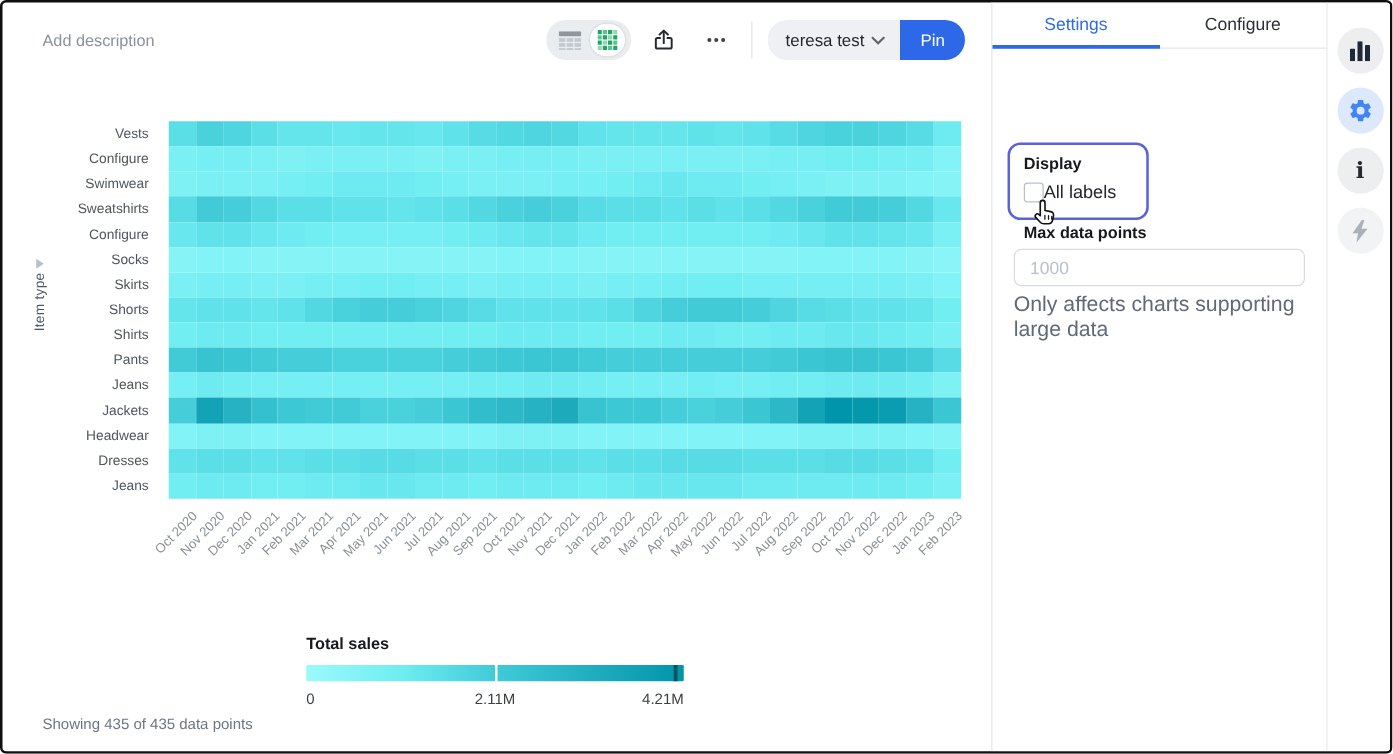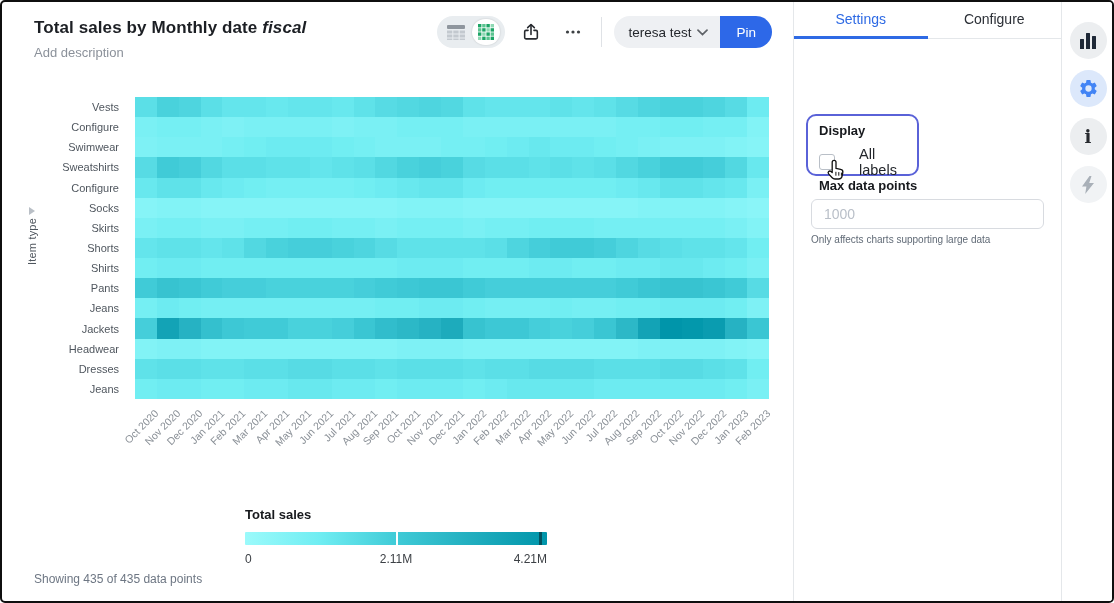--- a/index.html
+++ b/index.html
@@ -52,45 +52,44 @@
   .panel { width:268px; flex:none; border-left:1px solid #e4e7ea; position:relative; background:#fff; }
   .panel-head { display:flex; align-items:center; justify-content:space-between; padding:14px 16px 10px 35px; }
   .panel-title { font-size:17px; font-weight:600; color:#17191d; }
   .closebtn { width:26px; height:26px; border-radius:13px; background:#eef0f2; display:flex; align-items:center; justify-content:center; cursor:pointer; border:none; }
   .tabs { display:flex; height:33px; border-bottom:1px solid #e4e7ea; margin-top:4px; }
   .tab { flex:1; text-align:center; font-size:14px; color:#2b2f36; cursor:pointer; position:relative; line-height:26px; }
   .tab.active { color:#2e6ae4; }
   .tab.active::after { content:""; position:absolute; left:0; right:0; bottom:-1px; height:3px; background:#2e6ae4; }
   .display-box { position:absolute; left:12px; top:112px; width:113px; height:62px; border:2px solid #5a62d8; border-radius:10px; padding:7px 0 0 11px; background:#fff; }
   .display-title { font-size:13px; font-weight:bold; color:#17191d; }
-  .cbrow { display:flex; align-items:center; gap:24px; margin-top:8px; cursor:pointer; }
+  .cbrow { display:flex; align-items:center; gap:0; margin-top:8px; cursor:pointer; }
   .cbox { width:16px; height:16px; border:1.5px solid #b9bfc7; border-radius:3px; background:#fff; }
   .cblabel { font-size:14.5px; color:#23262b; }
   .cursor-icon { position:absolute; left:30px; top:156px; pointer-events:none; z-index:5; }
   .mdp-label { position:absolute; left:25px; top:176px; font-size:13px; font-weight:bold; color:#17191d; }
   .mdp-input { position:absolute; left:17px; top:197px; width:233px; height:30px; border:1px solid #d8dbe0; border-radius:6px; font-size:14px; padding:0 12px; color:#23262b; font-family:"Liberation Sans",sans-serif; }
   .mdp-input::placeholder { color:#b9bfc8; }
-  .mdp-help { position:absolute; left:17px; top:232px; font-size:10px; color:#606a76; }
+  .mdp-help { position:absolute; left:17px; top:232px; font-size:17px; color:#606a76; }
 
   
   .rail { width:53px; flex:none; border-left:1px solid #e4e7ea; display:flex; flex-direction:column; align-items:center; padding-top:20px; gap:11px; background:#fff; }
   .railbtn { width:37px; height:37px; border-radius:50%; background:#eceef0; display:flex; align-items:center; justify-content:center; cursor:pointer; border:none; }
   .railbtn.active { background:#dce8fb; }
   .railbtn.dim { background:#f1f3f5; }
   .info-i { font-family:"DejaVu Serif", serif; font-size:18px; font-weight:bold; color:#26292e; }
 </style>
 </head>
 <body>
 
 <div class="screen">
 
   <div class="left">
 
     <div class="titleblock">
-      <div class="title"><span>Total sales by Monthly date</span> <span class="it">fiscal</span></div>
       <div class="subtitle">Add description</div>
     </div>
 
     <div class="toolbar">
       <div class="viewtoggle">
         <div class="seg">
           <svg width="18" height="15" viewBox="0 0 18 15">
               <rect x="0" y="0" width="18" height="4" rx="1" fill="#8f969e"></rect>
               <g fill="#c3c9cf">
                 <rect x="0" y="5.5" width="5.3" height="3"></rect>

